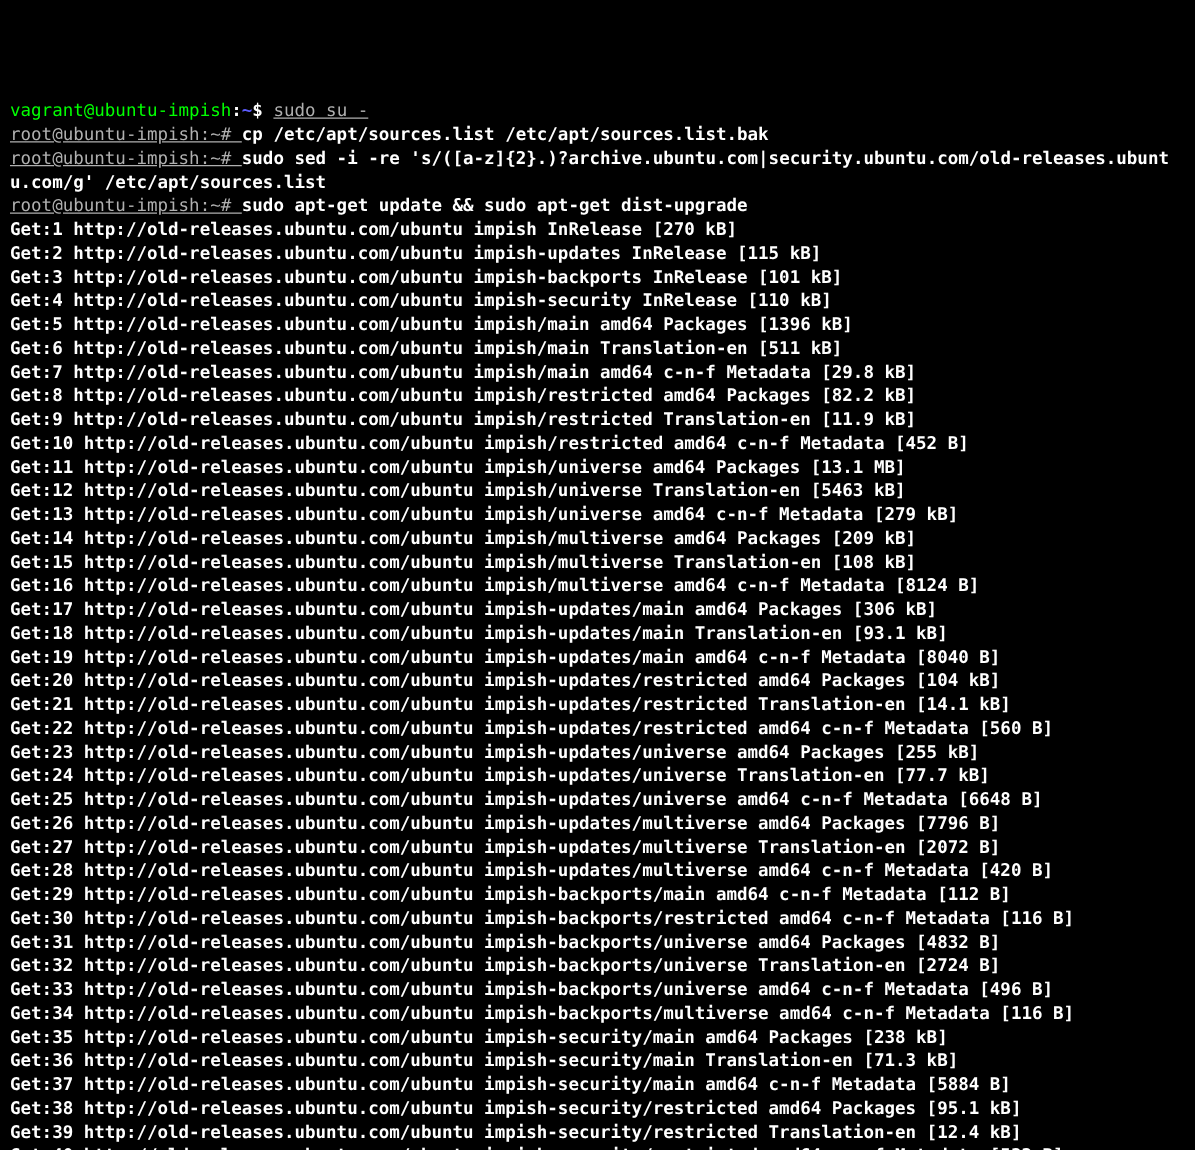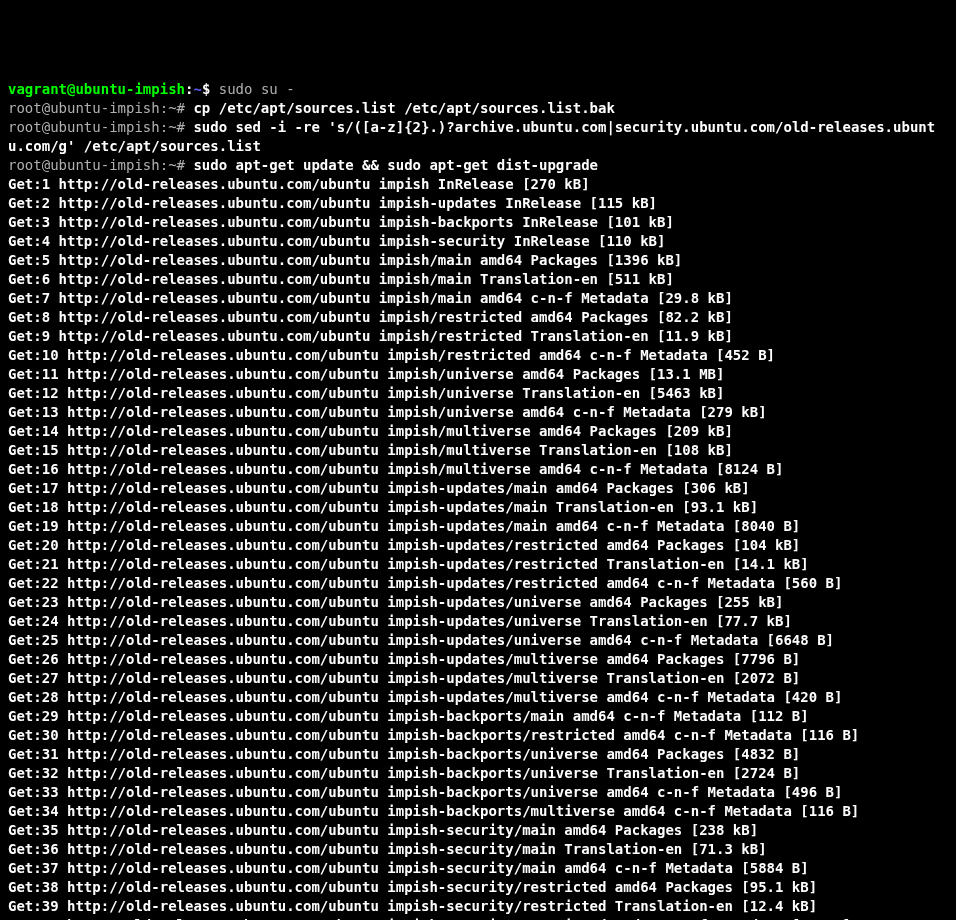--- a/index.html
+++ b/index.html
@@ -8,24 +8,24 @@
       font-family: 'Menlo', 'Consolas', 'DejaVu Sans Mono', monospace;
       font-size: 14px;
       line-height: 19px;
       padding: 4px 8px;
       width: 956px;
       height: 920px;
       overflow: hidden;
       white-space: pre-wrap;
       word-break: break-all;
     }
-    .green-bold { color: #00ff00; font-weight: bold; }
+    .green-bold { color: #00ff00; font-weight: normal; }
     .white-bold { color: #ffffff; font-weight: bold; }
     .blue-bold { color: #5c5cff; font-weight: bold; }
-    .gray { color: #b0b0b0; }
+    .gray { color: #b0b0b0; text-decoration: underline; }
     .line { display: block; }
   </style>
 </head>
 <body>
 
 
 
 <div id="terminal"><div class="line"><span class="green-bold">vagrant@ubuntu-impish</span><span class="white-bold">:</span><span class="blue-bold">~</span><span class="white-bold">$ </span><span class="gray">sudo su -</span></div><div class="line"><span class="gray">root@ubuntu-impish:~# </span><span class="white-bold">cp /etc/apt/sources.list /etc/apt/sources.list.bak</span></div><div class="line"><span class="gray">root@ubuntu-impish:~# </span><span class="white-bold">sudo sed -i -re 's/([a-z]{2}.)?archive.ubuntu.com|security.ubuntu.com/old-releases.ubuntu.com/g' /etc/apt/sources.list</span></div><div class="line"><span class="gray">root@ubuntu-impish:~# </span><span class="white-bold">sudo apt-get update &amp;&amp; sudo apt-get dist-upgrade</span></div><div class="line white-bold">Get:1 http://old-releases.ubuntu.com/ubuntu impish InRelease [270 kB]</div><div class="line white-bold">Get:2 http://old-releases.ubuntu.com/ubuntu impish-updates InRelease [115 kB]</div><div class="line white-bold">Get:3 http://old-releases.ubuntu.com/ubuntu impish-backports InRelease [101 kB]</div><div class="line white-bold">Get:4 http://old-releases.ubuntu.com/ubuntu impish-security InRelease [110 kB]</div><div class="line white-bold">Get:5 http://old-releases.ubuntu.com/ubuntu impish/main amd64 Packages [1396 kB]</div><div class="line white-bold">Get:6 http://old-releases.ubuntu.com/ubuntu impish/main Translation-en [511 kB]</div><div class="line white-bold">Get:7 http://old-releases.ubuntu.com/ubuntu impish/main amd64 c-n-f Metadata [29.8 kB]</div><div class="line white-bold">Get:8 http://old-releases.ubuntu.com/ubuntu impish/restricted amd64 Packages [82.2 kB]</div><div class="line white-bold">Get:9 http://old-releases.ubuntu.com/ubuntu impish/restricted Translation-en [11.9 kB]</div><div class="line white-bold">Get:10 http://old-releases.ubuntu.com/ubuntu impish/restricted amd64 c-n-f Metadata [452 B]</div><div class="line white-bold">Get:11 http://old-releases.ubuntu.com/ubuntu impish/universe amd64 Packages [13.1 MB]</div><div class="line white-bold">Get:12 http://old-releases.ubuntu.com/ubuntu impish/universe Translation-en [5463 kB]</div><div class="line white-bold">Get:13 http://old-releases.ubuntu.com/ubuntu impish/universe amd64 c-n-f Metadata [279 kB]</div><div class="line white-bold">Get:14 http://old-releases.ubuntu.com/ubuntu impish/multiverse amd64 Packages [209 kB]</div><div class="line white-bold">Get:15 http://old-releases.ubuntu.com/ubuntu impish/multiverse Translation-en [108 kB]</div><div class="line white-bold">Get:16 http://old-releases.ubuntu.com/ubuntu impish/multiverse amd64 c-n-f Metadata [8124 B]</div><div class="line white-bold">Get:17 http://old-releases.ubuntu.com/ubuntu impish-updates/main amd64 Packages [306 kB]</div><div class="line white-bold">Get:18 http://old-releases.ubuntu.com/ubuntu impish-updates/main Translation-en [93.1 kB]</div><div class="line white-bold">Get:19 http://old-releases.ubuntu.com/ubuntu impish-updates/main amd64 c-n-f Metadata [8040 B]</div><div class="line white-bold">Get:20 http://old-releases.ubuntu.com/ubuntu impish-updates/restricted amd64 Packages [104 kB]</div><div class="line white-bold">Get:21 http://old-releases.ubuntu.com/ubuntu impish-updates/restricted Translation-en [14.1 kB]</div><div class="line white-bold">Get:22 http://old-releases.ubuntu.com/ubuntu impish-updates/restricted amd64 c-n-f Metadata [560 B]</div><div class="line white-bold">Get:23 http://old-releases.ubuntu.com/ubuntu impish-updates/universe amd64 Packages [255 kB]</div><div class="line white-bold">Get:24 http://old-releases.ubuntu.com/ubuntu impish-updates/universe Translation-en [77.7 kB]</div><div class="line white-bold">Get:25 http://old-releases.ubuntu.com/ubuntu impish-updates/universe amd64 c-n-f Metadata [6648 B]</div><div class="line white-bold">Get:26 http://old-releases.ubuntu.com/ubuntu impish-updates/multiverse amd64 Packages [7796 B]</div><div class="line white-bold">Get:27 http://old-releases.ubuntu.com/ubuntu impish-updates/multiverse Translation-en [2072 B]</div><div class="line white-bold">Get:28 http://old-releases.ubuntu.com/ubuntu impish-updates/multiverse amd64 c-n-f Metadata [420 B]</div><div class="line white-bold">Get:29 http://old-releases.ubuntu.com/ubuntu impish-backports/main amd64 c-n-f Metadata [112 B]</div><div class="line white-bold">Get:30 http://old-releases.ubuntu.com/ubuntu impish-backports/restricted amd64 c-n-f Metadata [116 B]</div><div class="line white-bold">Get:31 http://old-releases.ubuntu.com/ubuntu impish-backports/universe amd64 Packages [4832 B]</div><div class="line white-bold">Get:32 http://old-releases.ubuntu.com/ubuntu impish-backports/universe Translation-en [2724 B]</div><div class="line white-bold">Get:33 http://old-releases.ubuntu.com/ubuntu impish-backports/universe amd64 c-n-f Metadata [496 B]</div><div class="line white-bold">Get:34 http://old-releases.ubuntu.com/ubuntu impish-backports/multiverse amd64 c-n-f Metadata [116 B]</div><div class="line white-bold">Get:35 http://old-releases.ubuntu.com/ubuntu impish-security/main amd64 Packages [238 kB]</div><div class="line white-bold">Get:36 http://old-releases.ubuntu.com/ubuntu impish-security/main Translation-en [71.3 kB]</div><div class="line white-bold">Get:37 http://old-releases.ubuntu.com/ubuntu impish-security/main amd64 c-n-f Metadata [5884 B]</div><div class="line white-bold">Get:38 http://old-releases.ubuntu.com/ubuntu impish-security/restricted amd64 Packages [95.1 kB]</div><div class="line white-bold">Get:39 http://old-releases.ubuntu.com/ubuntu impish-security/restricted Translation-en [12.4 kB]</div><div class="line white-bold">Get:40 http://old-releases.ubuntu.com/ubuntu impish-security/restricted amd64 c-n-f Metadata [532 B]</div></div>
 
 

